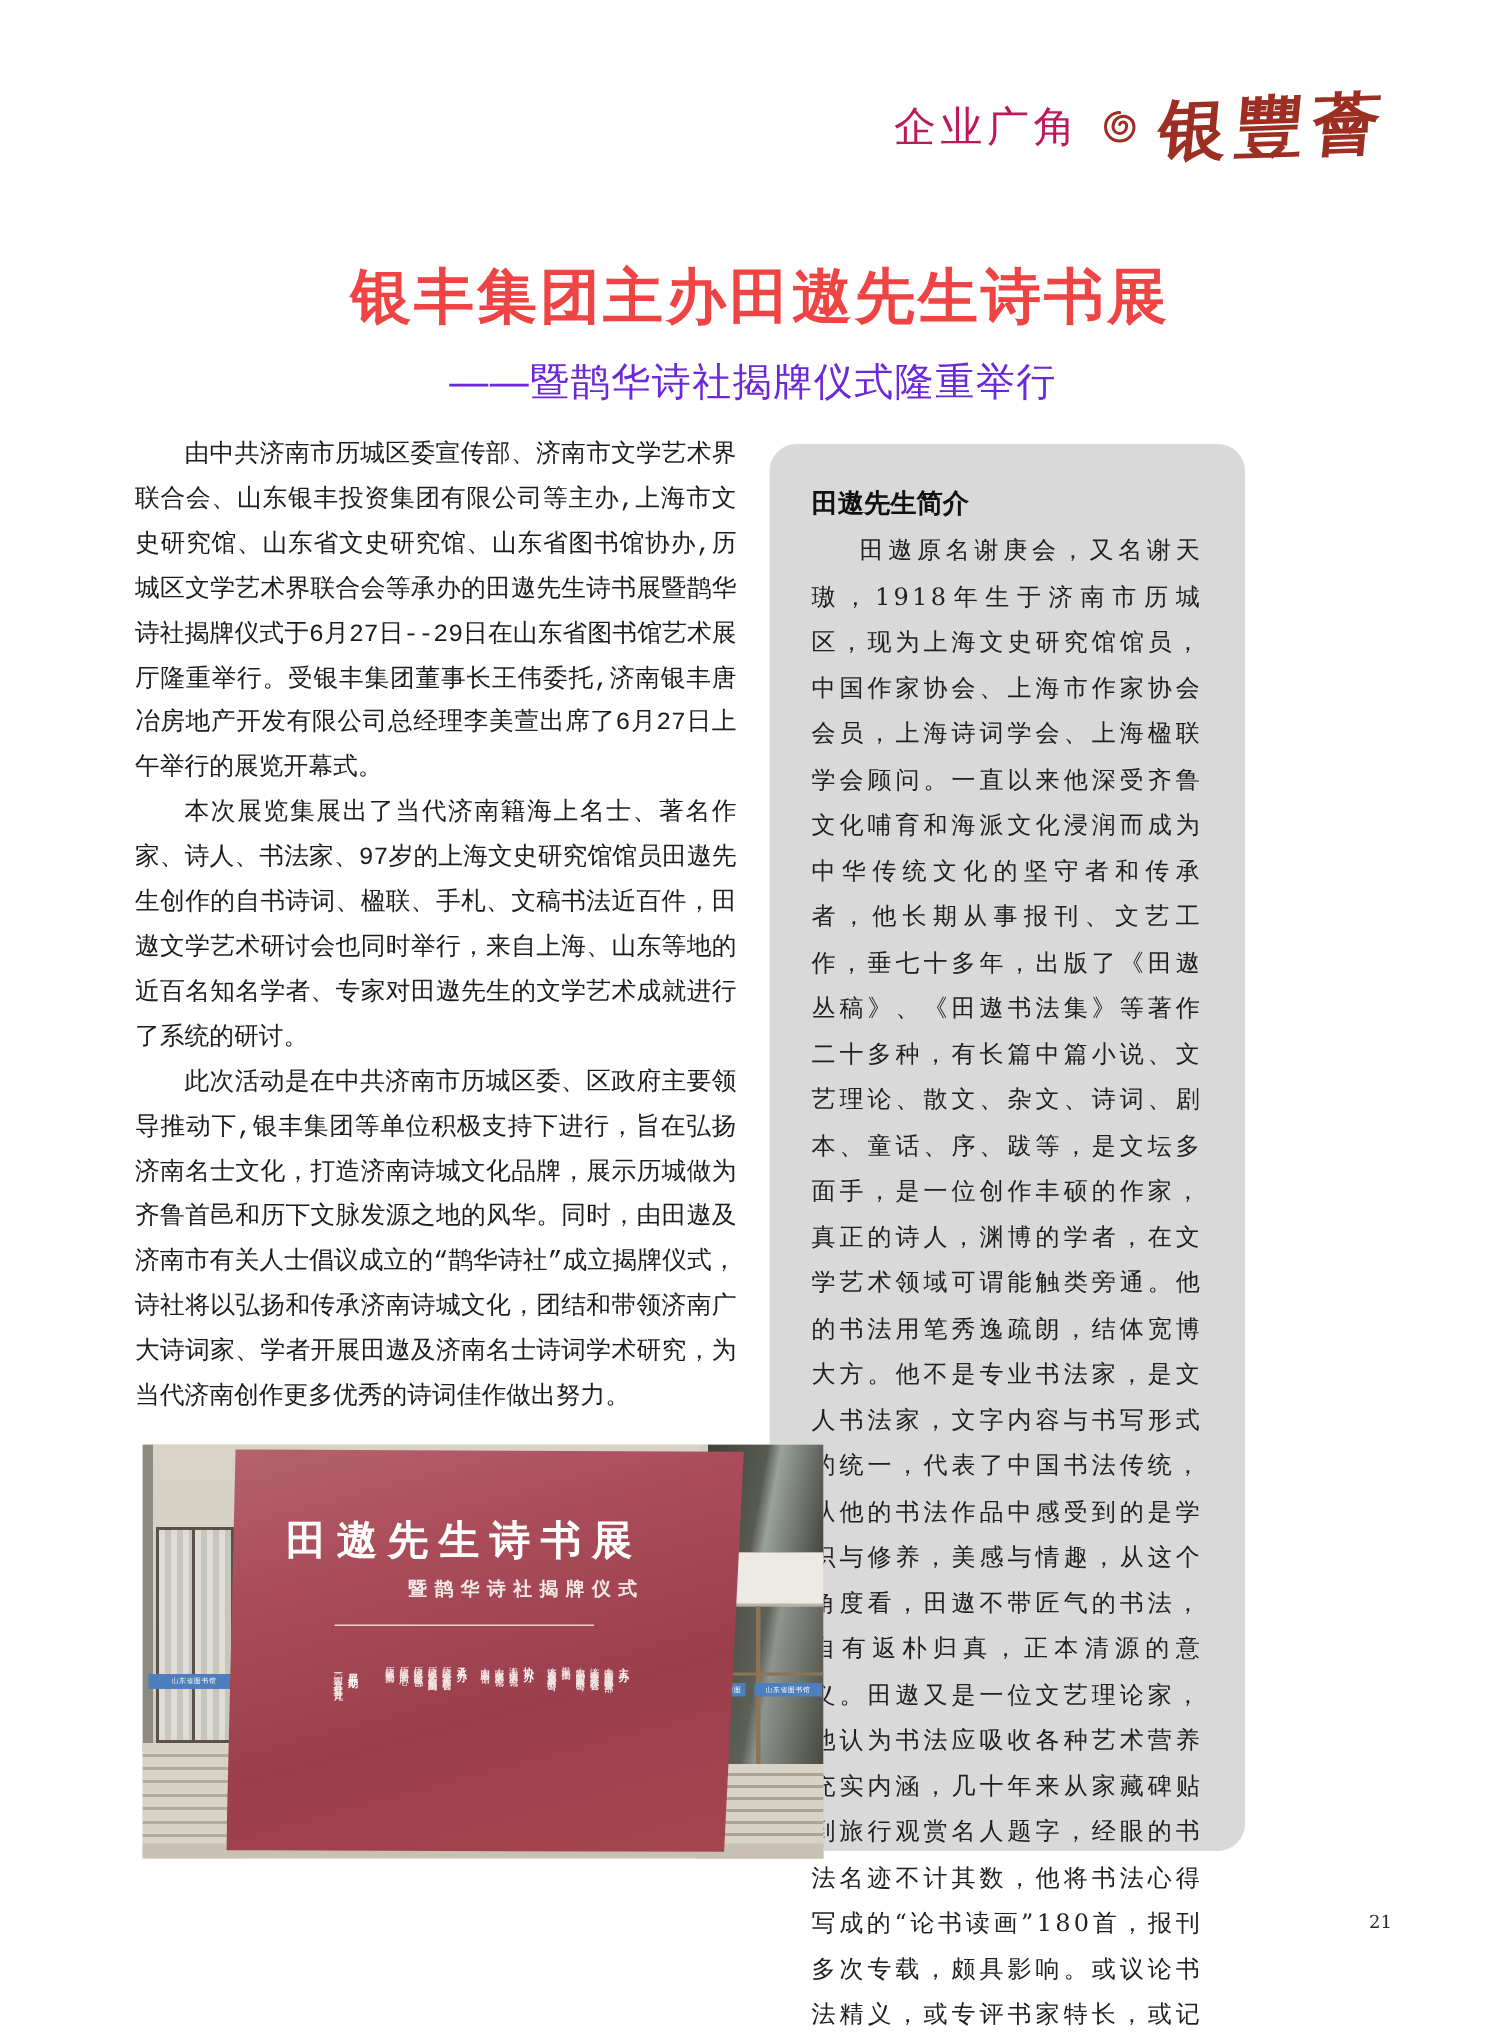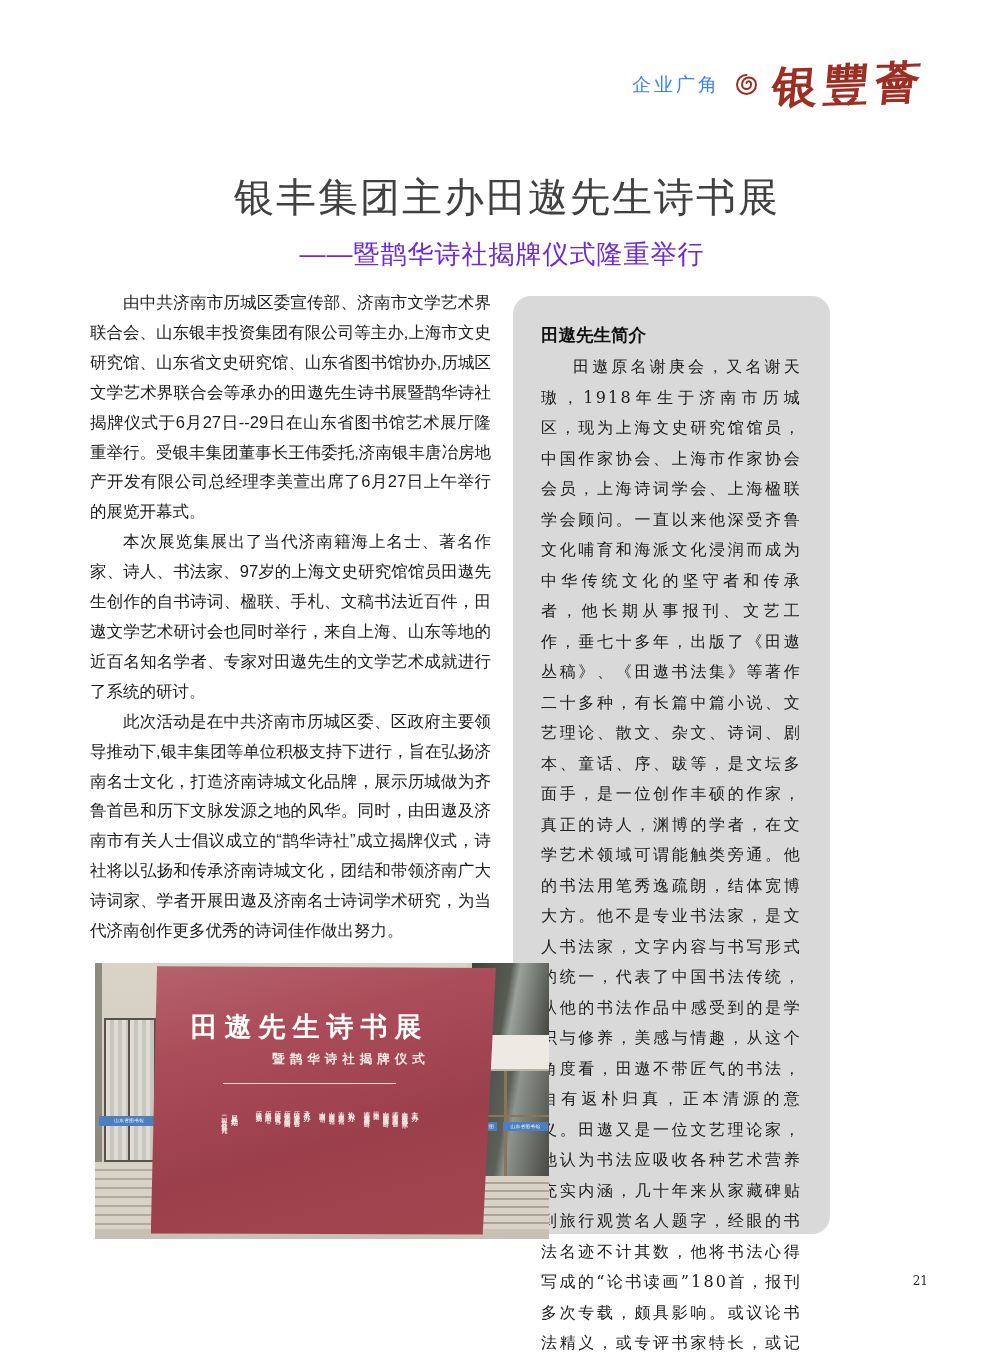--- a/index.html
+++ b/index.html
@@ -4,35 +4,35 @@
 <style>
   html,body{margin:0;padding:0;}
   body{background:#888;}
   .page{
     position:relative;width:1000px;height:1357px;margin:0 auto;
     background:#ffffff;overflow:hidden;
     font-family:"Liberation Sans",sans-serif;color:#1c1c1c;
   }
   
   .header{position:absolute;top:62px;right:74px;display:flex;align-items:center;gap:13px;}
-  .section-label{color:#3b82f6;font-size:19px;letter-spacing:3px;}
+  .section-label{color:#be185d;font-size:28px;letter-spacing:3px;}
   .swirl{width:27px;height:27px;display:block;}
   .logo-script{
     color:#9c2e24;font-size:45px;font-weight:bold;line-height:1;
     font-family:"DejaVu Serif",serif;transform:skewX(-7deg) rotate(-2deg);
     letter-spacing:6px;
   }
   
   .title-block{position:absolute;top:170px;left:0;width:100%;text-align:center;}
-  .main-title{margin:0;font-size:40px;font-weight:normal;letter-spacing:2px;color:#404040;padding-left:14px;}
+  .main-title{margin:0;font-size:40px;font-weight:bold;letter-spacing:2px;color:#ef4444;padding-left:14px;}
   .sub-title{margin:12px 0 0 4px;font-size:26px;font-weight:normal;letter-spacing:1px;color:#6d28d9;}
   
   .article{
     position:absolute;left:90px;top:288px;width:401px;
-    font-size:16.5px;line-height:29.9px;text-align:justify;
+    font-size:16.5px;line-height:29.9px;text-align:justify;font-family:Liberation Mono, monospace;
   }
   .article p{margin:0;text-indent:2em;}
   
   .profile-box{
     position:absolute;left:513px;top:296px;width:317px;height:938px;
     background:#d9d9d9;border-radius:18px;box-sizing:border-box;
     padding:27px 28px 0 28px;
   }
   .profile-title{font-size:17.5px;font-weight:bold;color:#111;margin:0 0 5px 0;}
   .profile-body{

